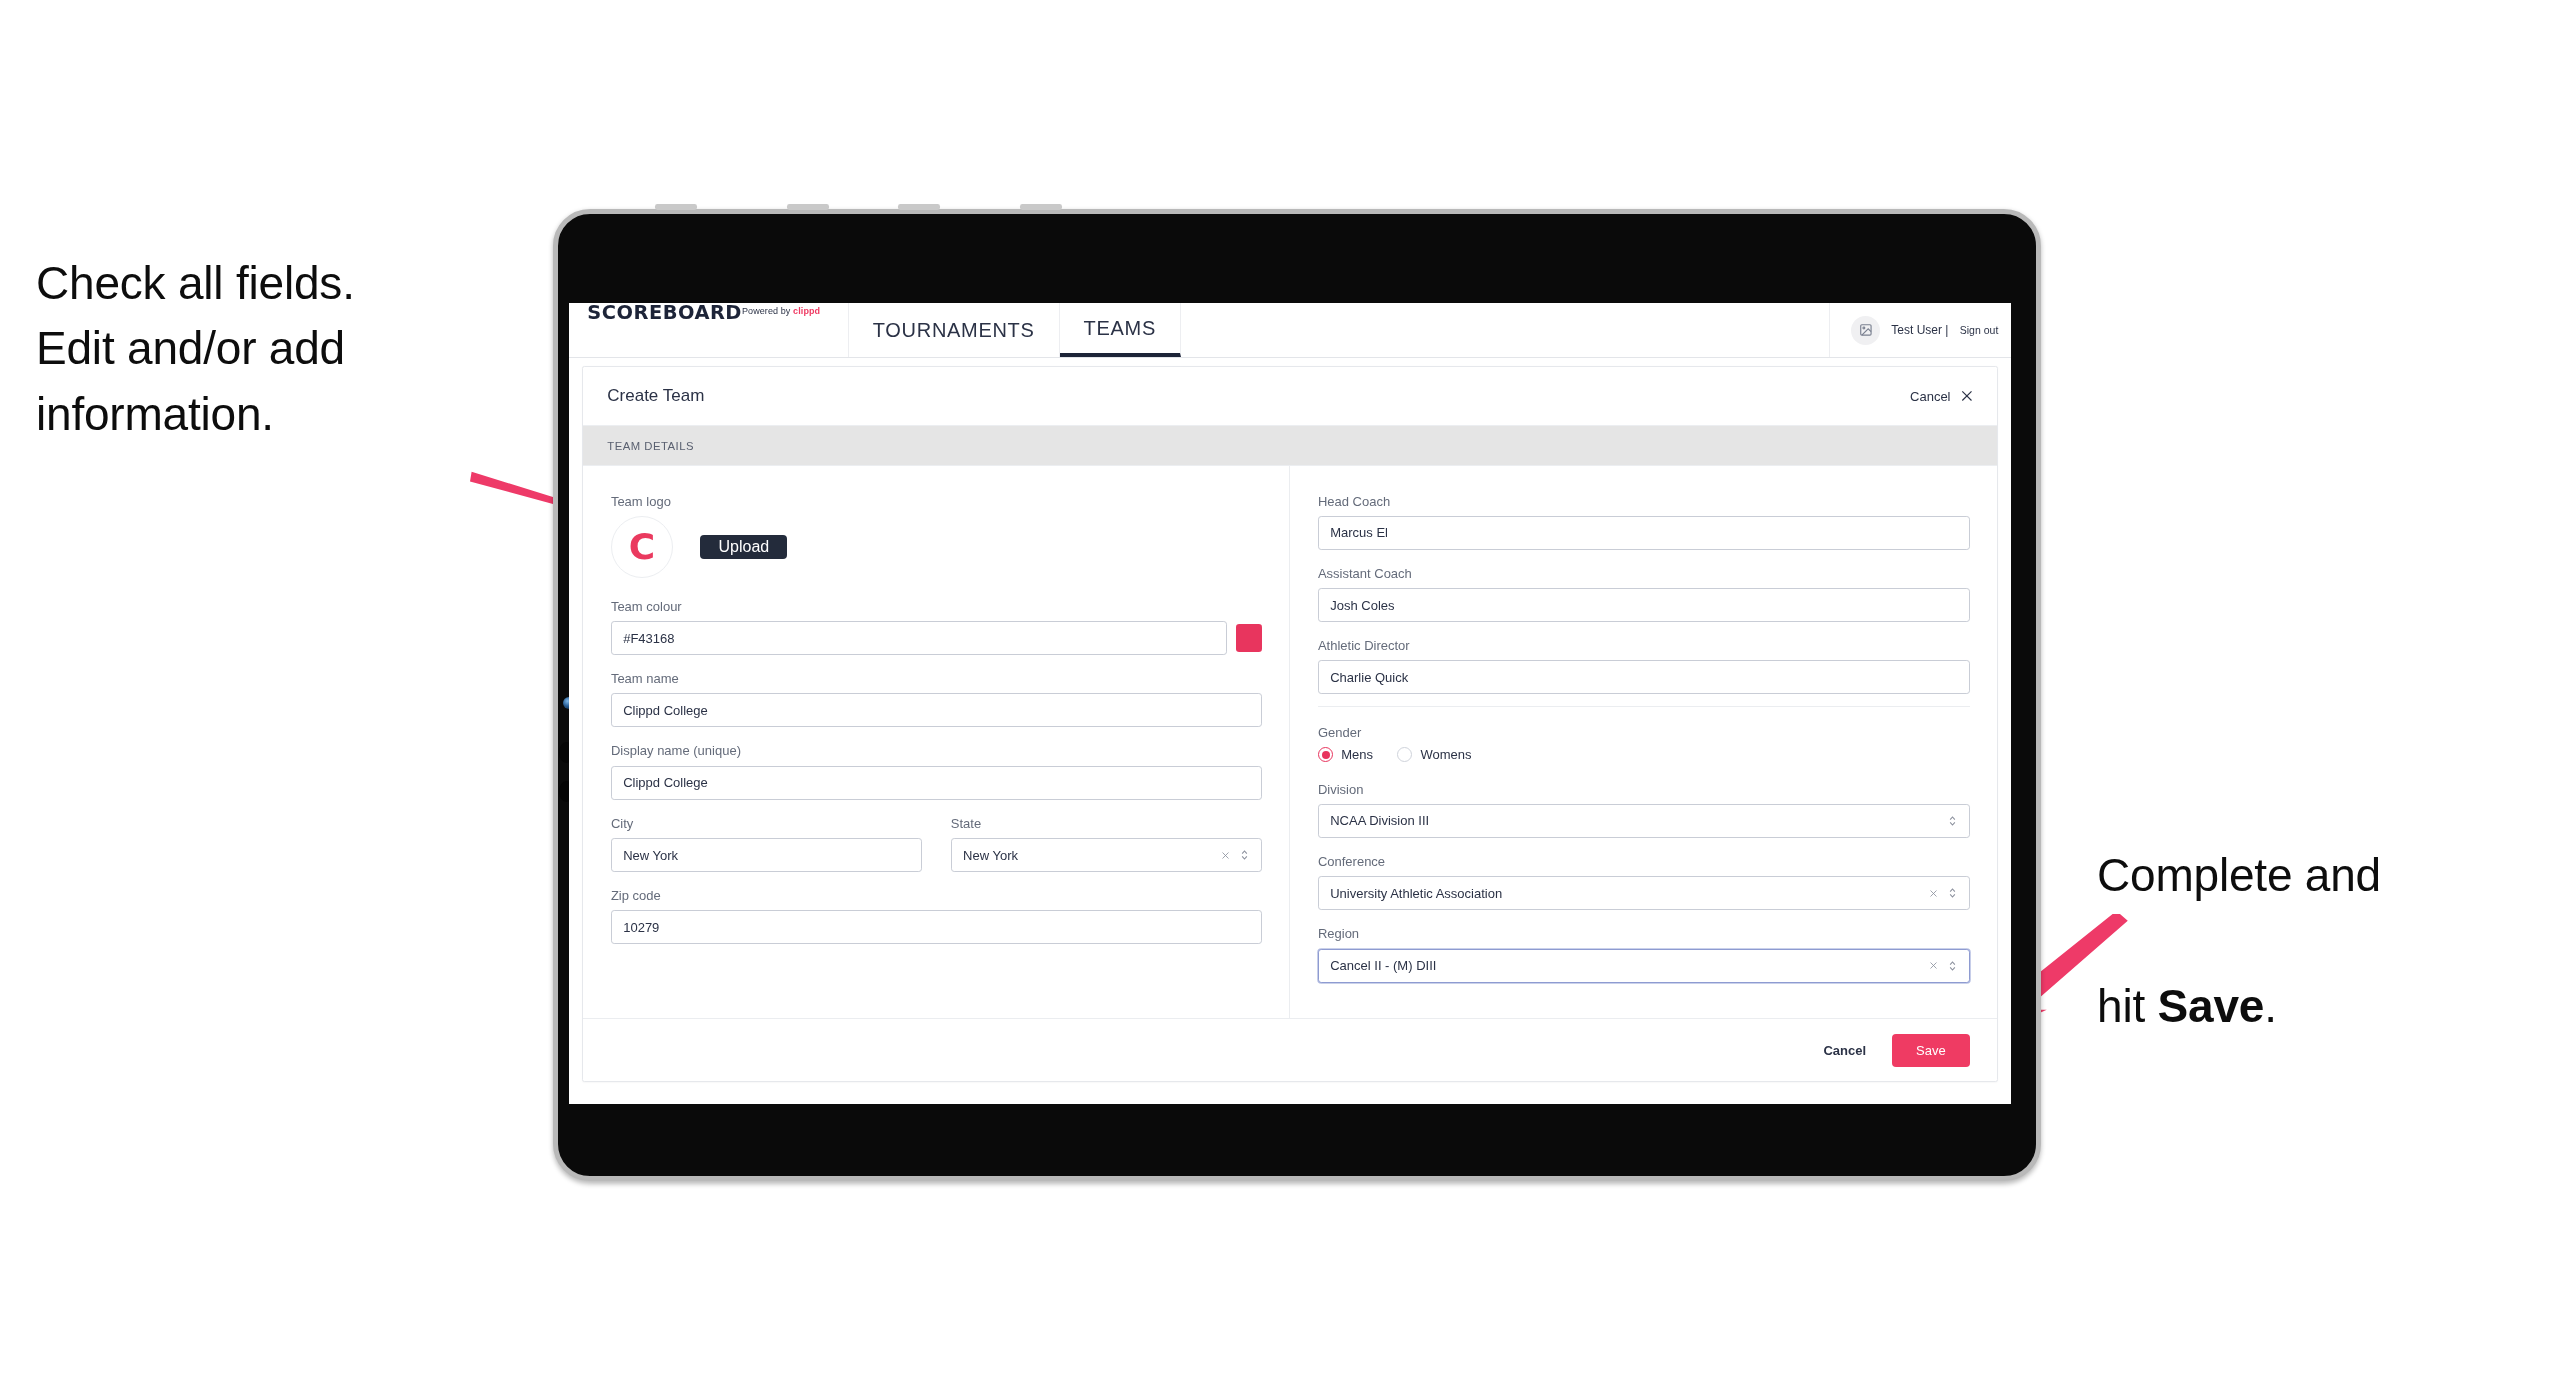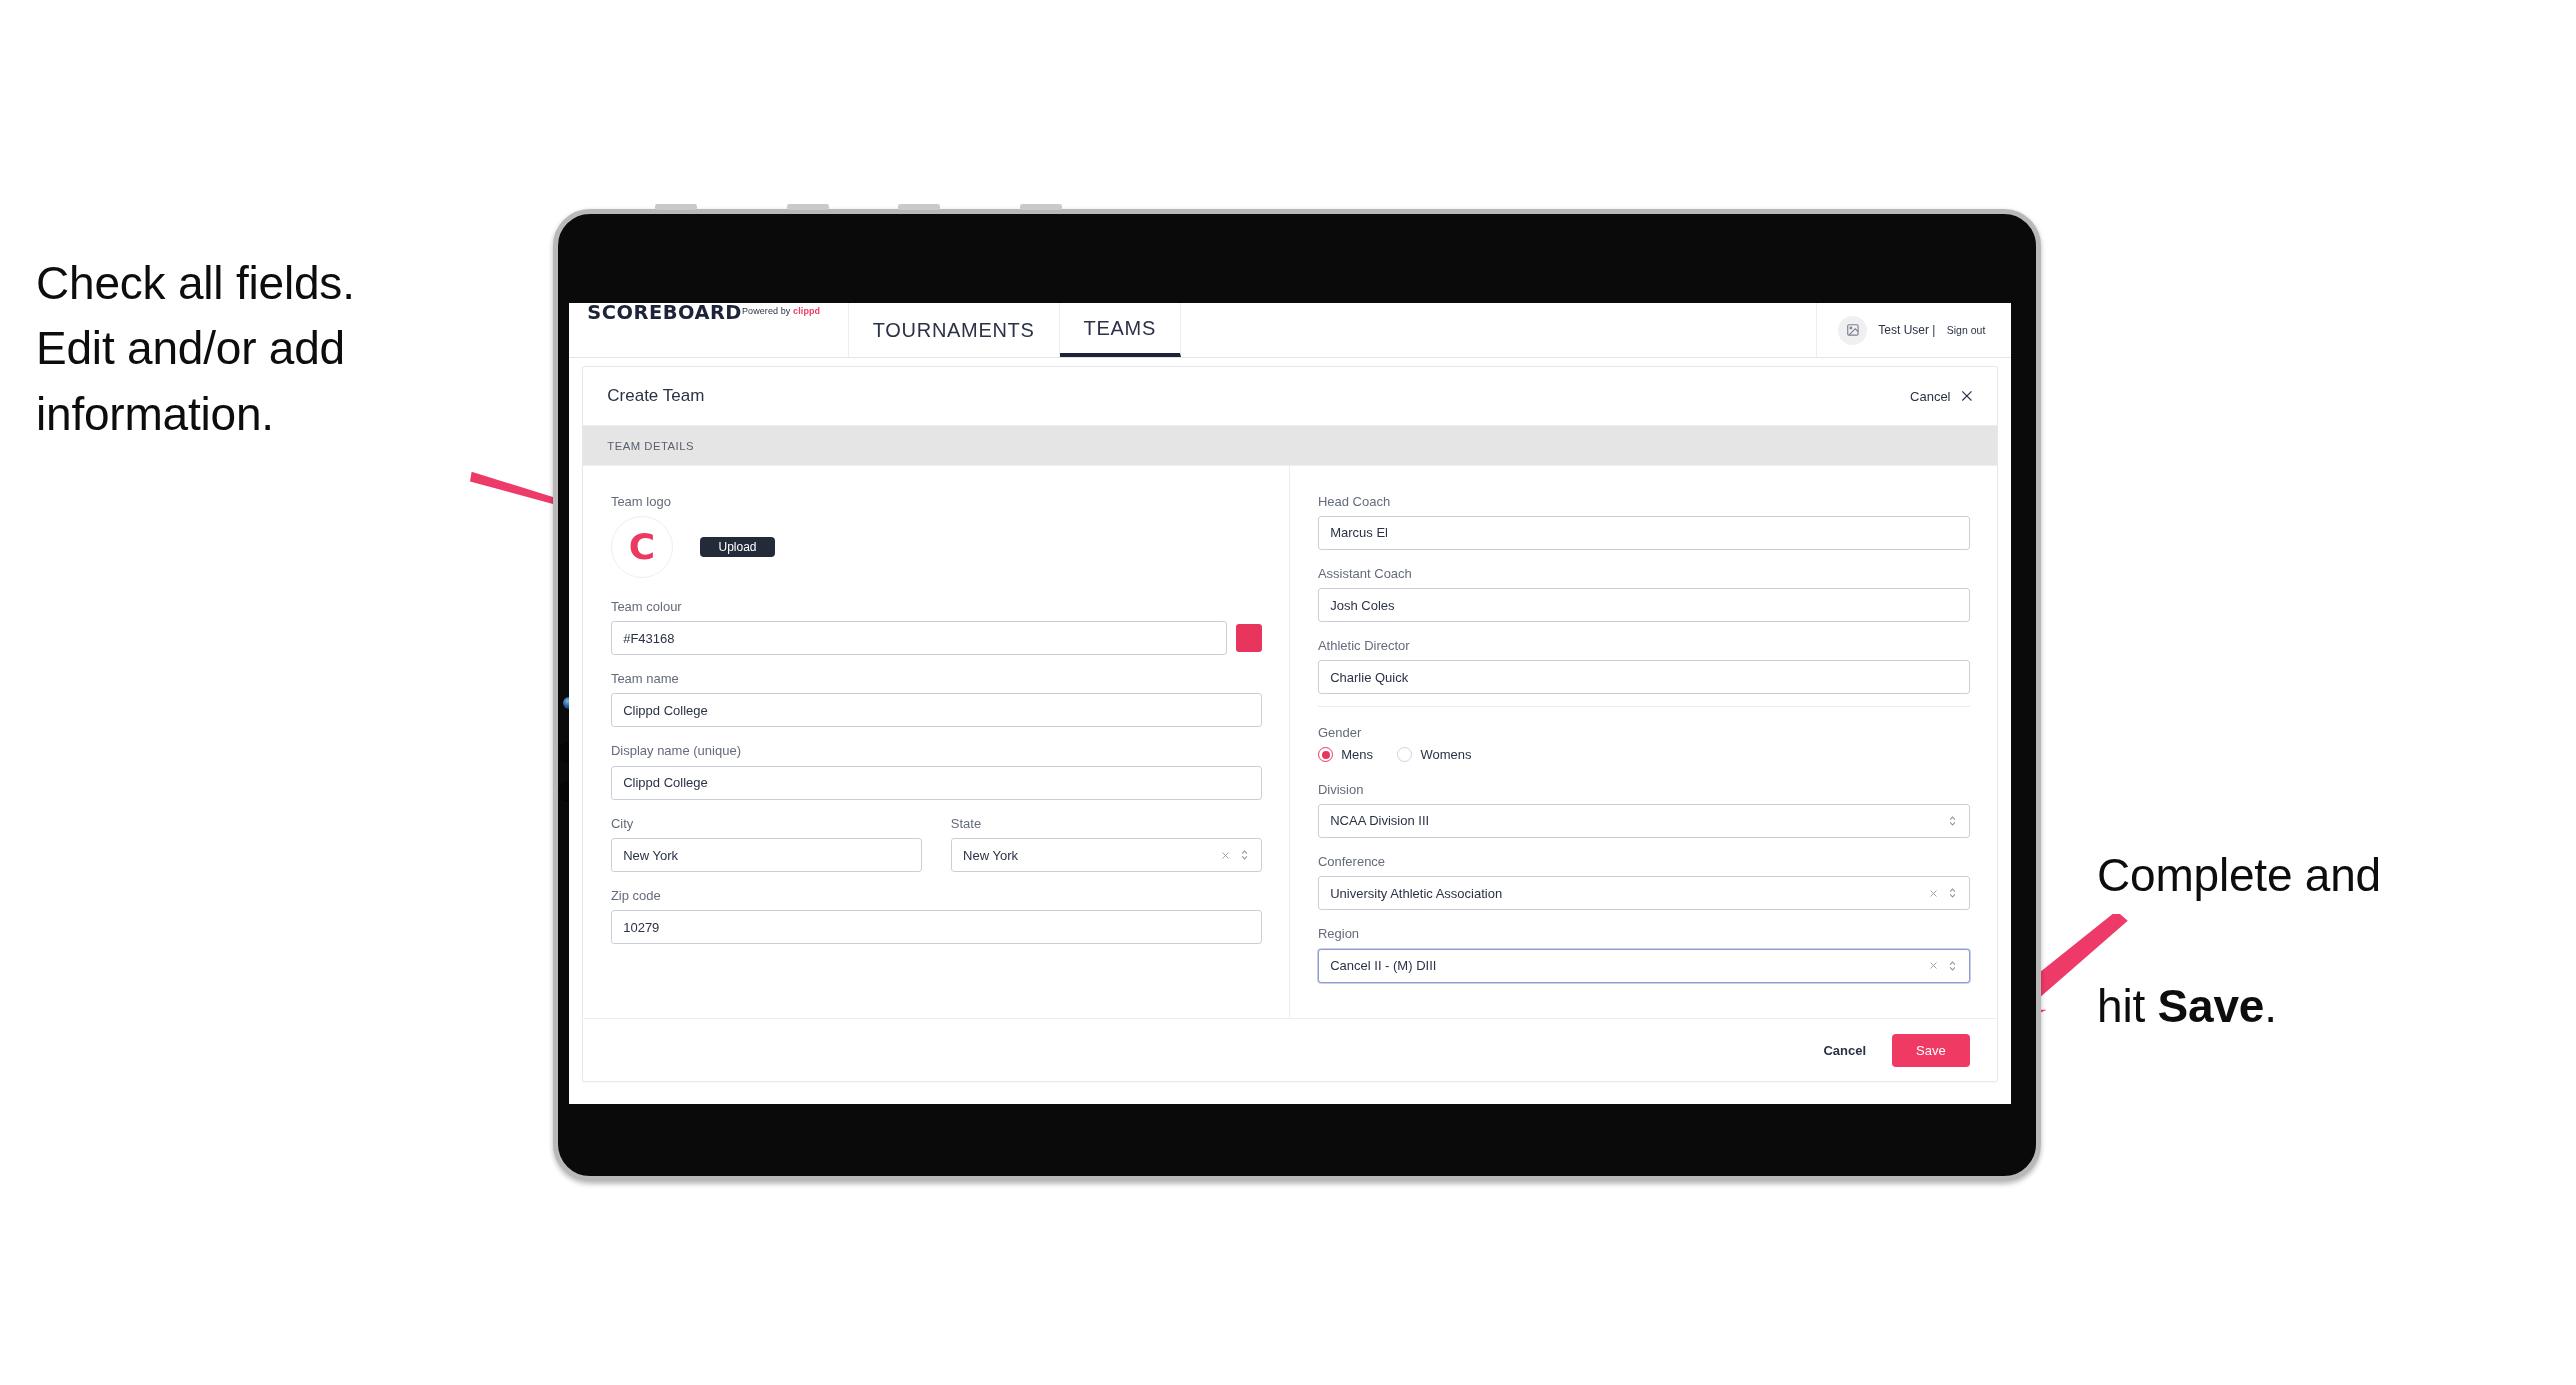--- a/index.html
+++ b/index.html
@@ -79,21 +79,21 @@
     font-size: 9px; color:#2b3246; margin-top: 3.2px; letter-spacing:0.1px;
   }
   .brand-sub .pink { color:#ef3b63; font-weight:700; }
   .navtab {
     display:flex; align-items:center; padding: 0 24px;
     font-size: 20px; color:#2b3246; letter-spacing: 0.7px;
     border-right: 0.8px solid #edeef1; cursor: pointer;
   }
   .navtab.active { border-bottom: 4px solid #1d2438; }
   .nav-spacer { flex: 1; border-right: 0.8px solid #edeef1; }
-  .nav-user { display:flex; align-items:center; gap:11.3px; padding: 0 26px 0 21px; }
+  .nav-user { display:flex; align-items:center; gap:11.3px; padding: 0 13px 0 21px; }
   .avatar {
     width: 29px; height: 29px; border-radius: 50%; background:#f0f0f2;
     display:flex; align-items:center; justify-content:center; color:#7a8090;
   }
   .user-name { font-size: 12px; color:#2b3246; }
   .sign-out { font-size: 10.5px; color:#2b3246; cursor:pointer; }
 
   
   .card {
     margin: 8px 13px 0 13px;
@@ -135,21 +135,21 @@
 
   .logo-row { display:flex; align-items:center; gap:27.6px; margin-bottom: 21px; }
   .logo-circle {
     width: 62px; height: 62px; border-radius:50%;
     border:0.8px solid #eceef1; display:flex; align-items:center; justify-content:center;
     font-family:"DejaVu Sans", sans-serif;
     font-weight:700; font-size:36px; color:#ea3a5f; line-height:1;
   }
   .btn-upload {
     background:#232b3b; color:#fff; border:none; border-radius:4px;
-    padding: 3px 18px; font-size: 12px; cursor:pointer;
+    padding: 3px 18px; font-size: 16px; cursor:pointer;
   }
 
   .colour-row { display:flex; align-items:center; gap:9px; }
   .colour-row .field { flex:1; }
   .swatch { width: 26px; height: 27.6px; border-radius:3.2px; }
 
   .two-col { display:flex; gap: 29px; justify-content: space-between; }
   .two-col > div { flex:1; }
 
   .radio-row { display:flex; align-items:center; gap:24px; margin-bottom: 19.4px; }

